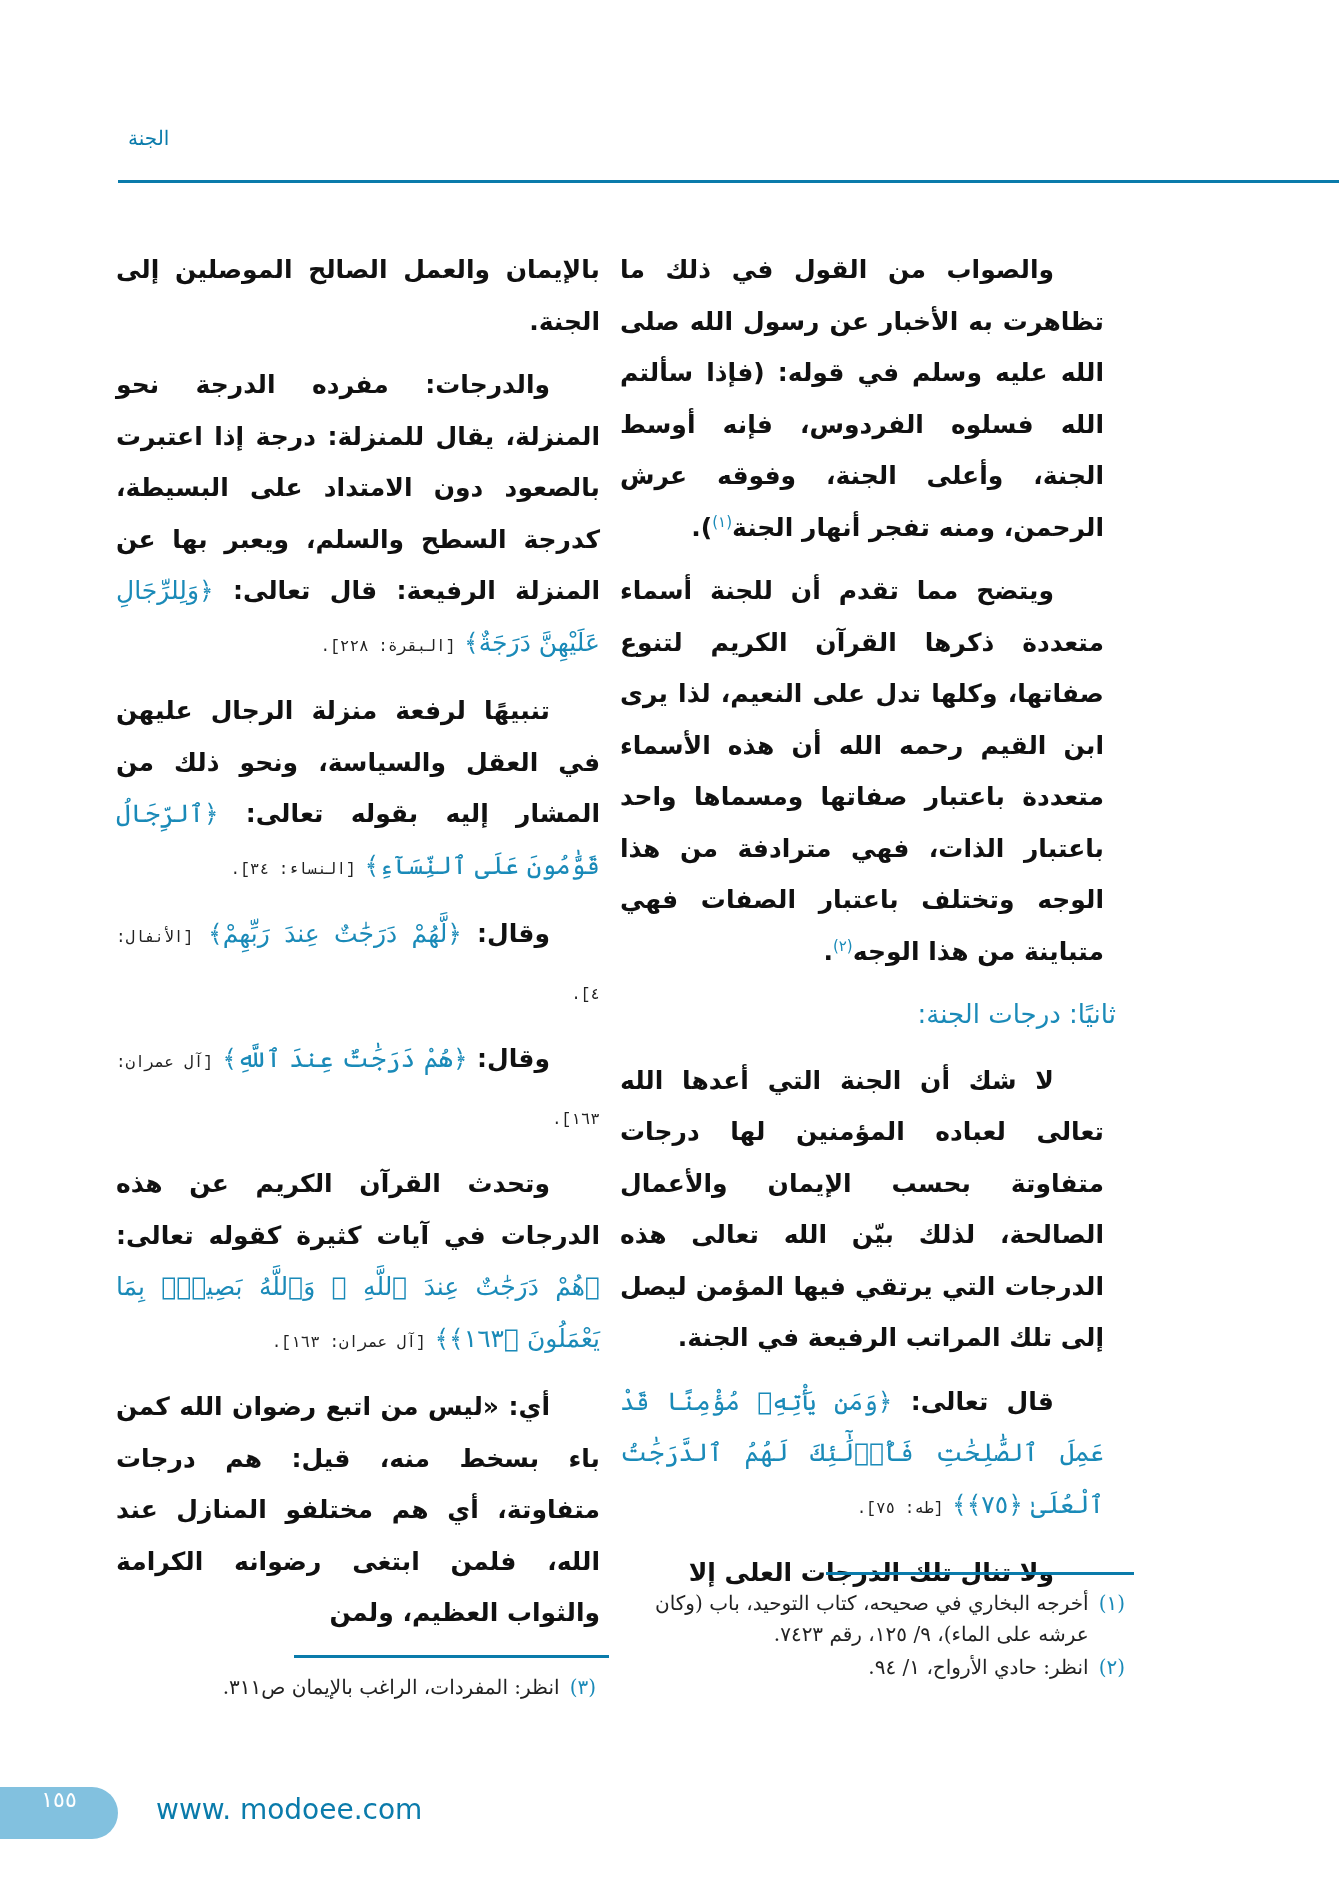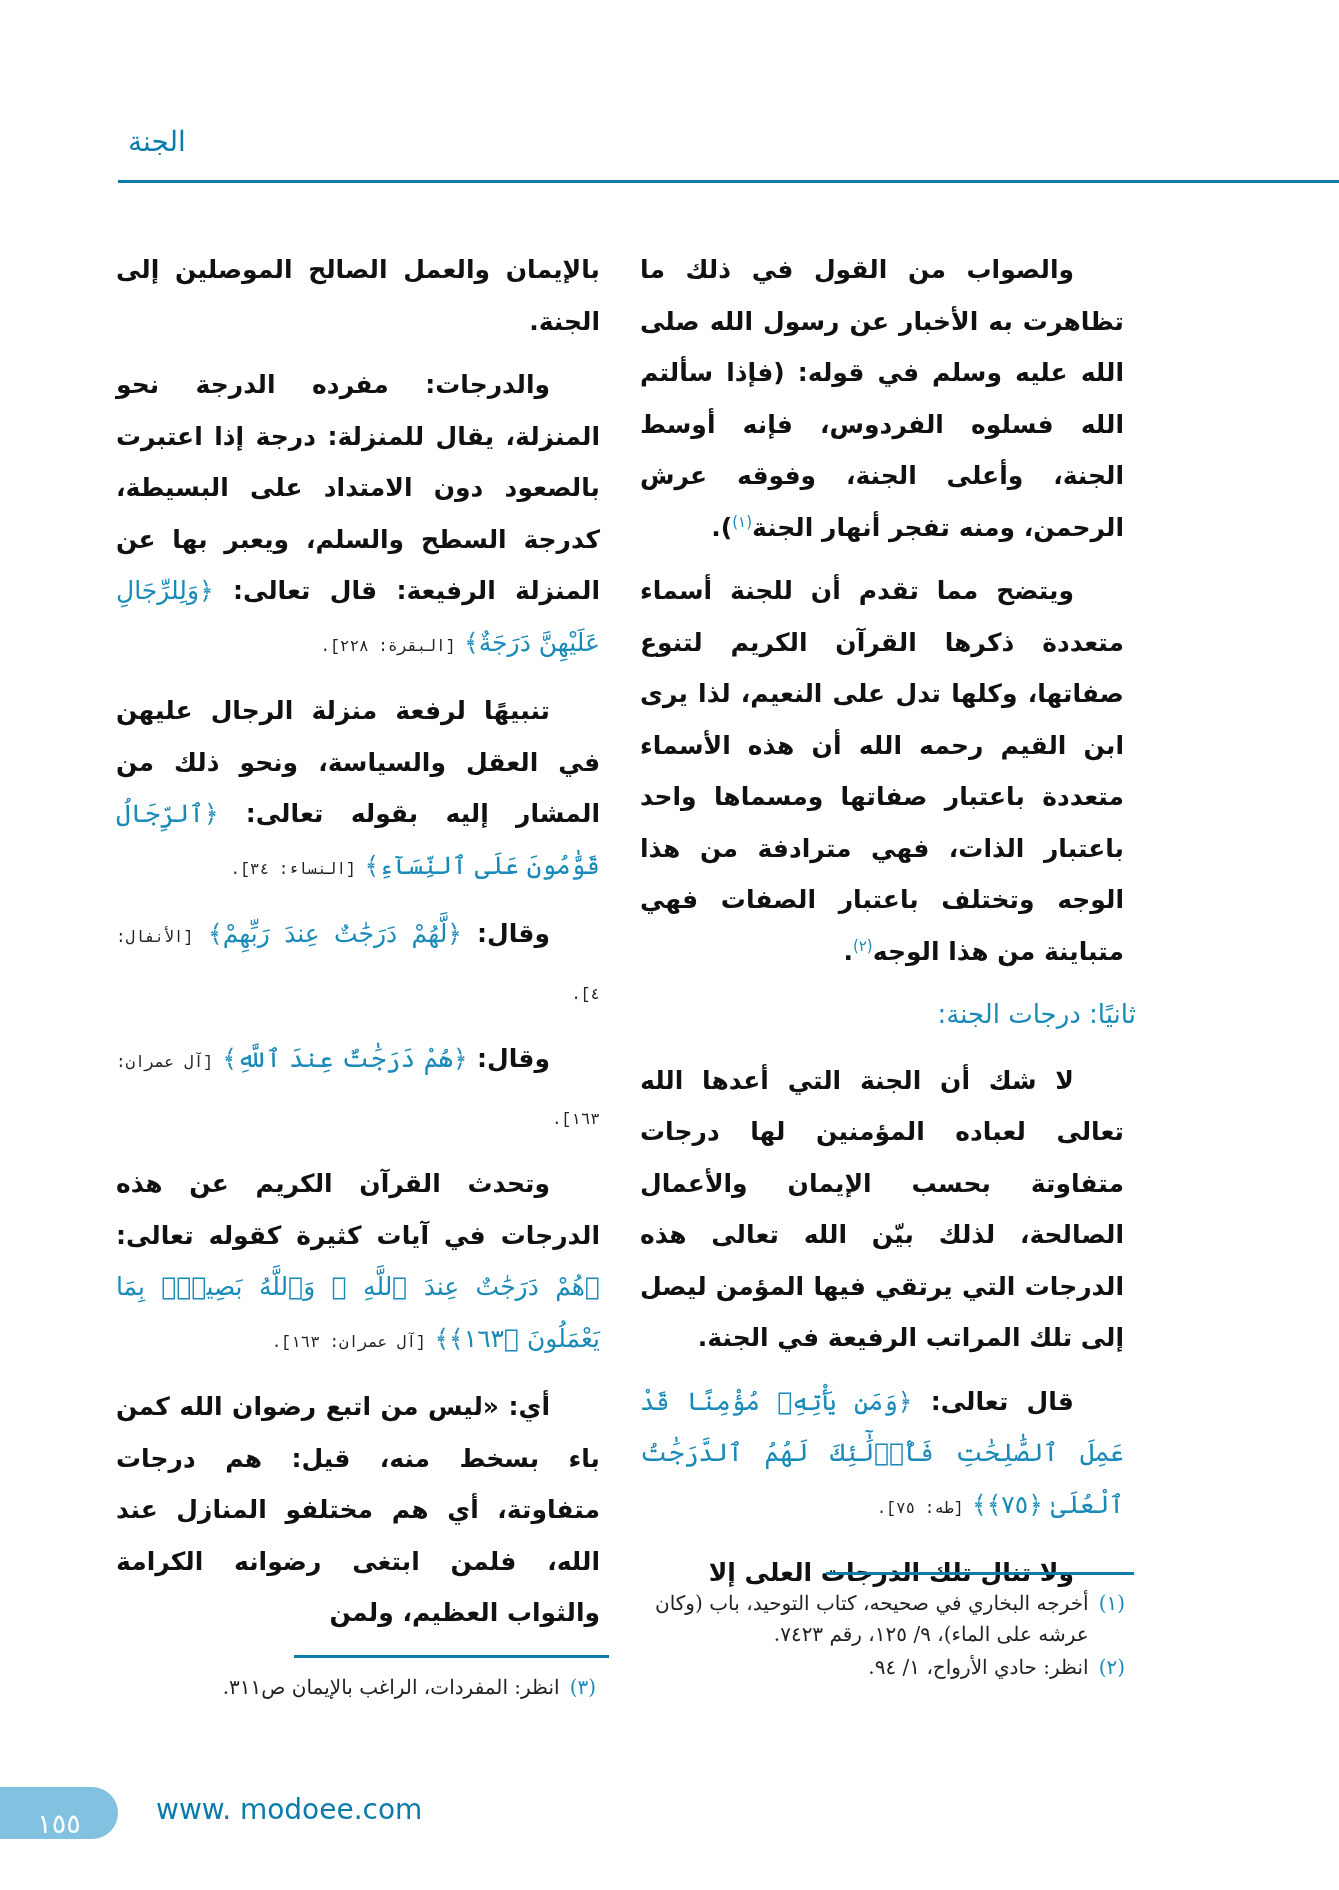--- a/index.html
+++ b/index.html
@@ -2,33 +2,33 @@
 <html lang="ar" dir="rtl"><head>
   <meta charset="utf-8">
   <style>
     html, body { margin: 0; padding: 0; background: #ffffff; }
     body {
       width: 1339px; height: 1890px; position: relative; overflow: hidden;
       font-family: "DejaVu Sans", sans-serif; color: #111;
     }
     .header-title {
       position: absolute; left: 128px; top: 128px;
-      font-family: "DejaVu Serif", serif; font-size: 28px; color: #0a7bab;
+      font-family: "DejaVu Serif", serif; font-size: 20px; color: #0a7bab;
       direction: rtl; line-height: 1;
     }
     .header-rule {
       position: absolute; left: 118px; right: 0; top: 180px; height: 3px; background: #0a7bab;
     }
     .col {
       position: absolute; top: 232px; width: 508px;
       direction: rtl; text-align: justify; text-align-last: right;
       font-family: "DejaVu Sans", sans-serif; font-weight: bold;
       font-size: 25px; line-height: 51.5px;
     }
-    .col.right { left: 628px; }
+    .col.right { left: 608px; }
     .col.left { left: 104px; }
     .col p { margin: 12px; }
     .indent { text-indent: 50px; }
     .quran { color: #1a8ab8; font-family: "DejaVu Serif", serif; font-weight: normal; }
     .ref { font-weight: normal; font-size: 16px; font-family: Liberation Mono, monospace; color: #222; }
     sup.fn { color: #1a8ab8; font-weight: normal; font-size: 15px; vertical-align: super; line-height: 0; }
     .subheading { color: #1a8ab8; font-weight: normal; font-size: 26px; margin: 6px 0 14px 0 !important; }
     .fn-rule {
       position: absolute; height: 3px; background: #0a7bab;
     }
@@ -39,22 +39,22 @@
       font-family: "DejaVu Serif", serif; font-size: 20px; line-height: 31px; color: #222;
       width: 470px;
     }
     .footnotes.right { left: 655px; top: 1588px; }
     .footnotes.left { left: 126px; top: 1672px; }
     .footnotes .fn-item { display: flex; gap: 10px; margin-bottom: 2px; }
     .footnotes .fn-num { color: #1a8ab8; white-space: nowrap; }
     .footer-badge {
       position: absolute; left: 0; top: 1787px; width: 118px; height: 52px;
       background: #82c1df; border-radius: 0 26px 26px 0;
-      display: flex; align-items: flex-end; justify-content: center;
-      color: #ffffff; font-family: "DejaVu Sans", sans-serif; font-size: 27px;
+      display: flex; align-items: flex-start; justify-content: center;
+      color: #ffffff; font-family: "DejaVu Sans", sans-serif; font-size: 22px;
     }
     .footer-url {
       position: absolute; left: 156px; top: 1793px;
       color: #0a7bab; font-family: "DejaVu Sans", sans-serif; font-size: 28px; direction: ltr;
     }
   </style>
 </head>
 <body>
 
 <div class="header-title">الجنة</div>

